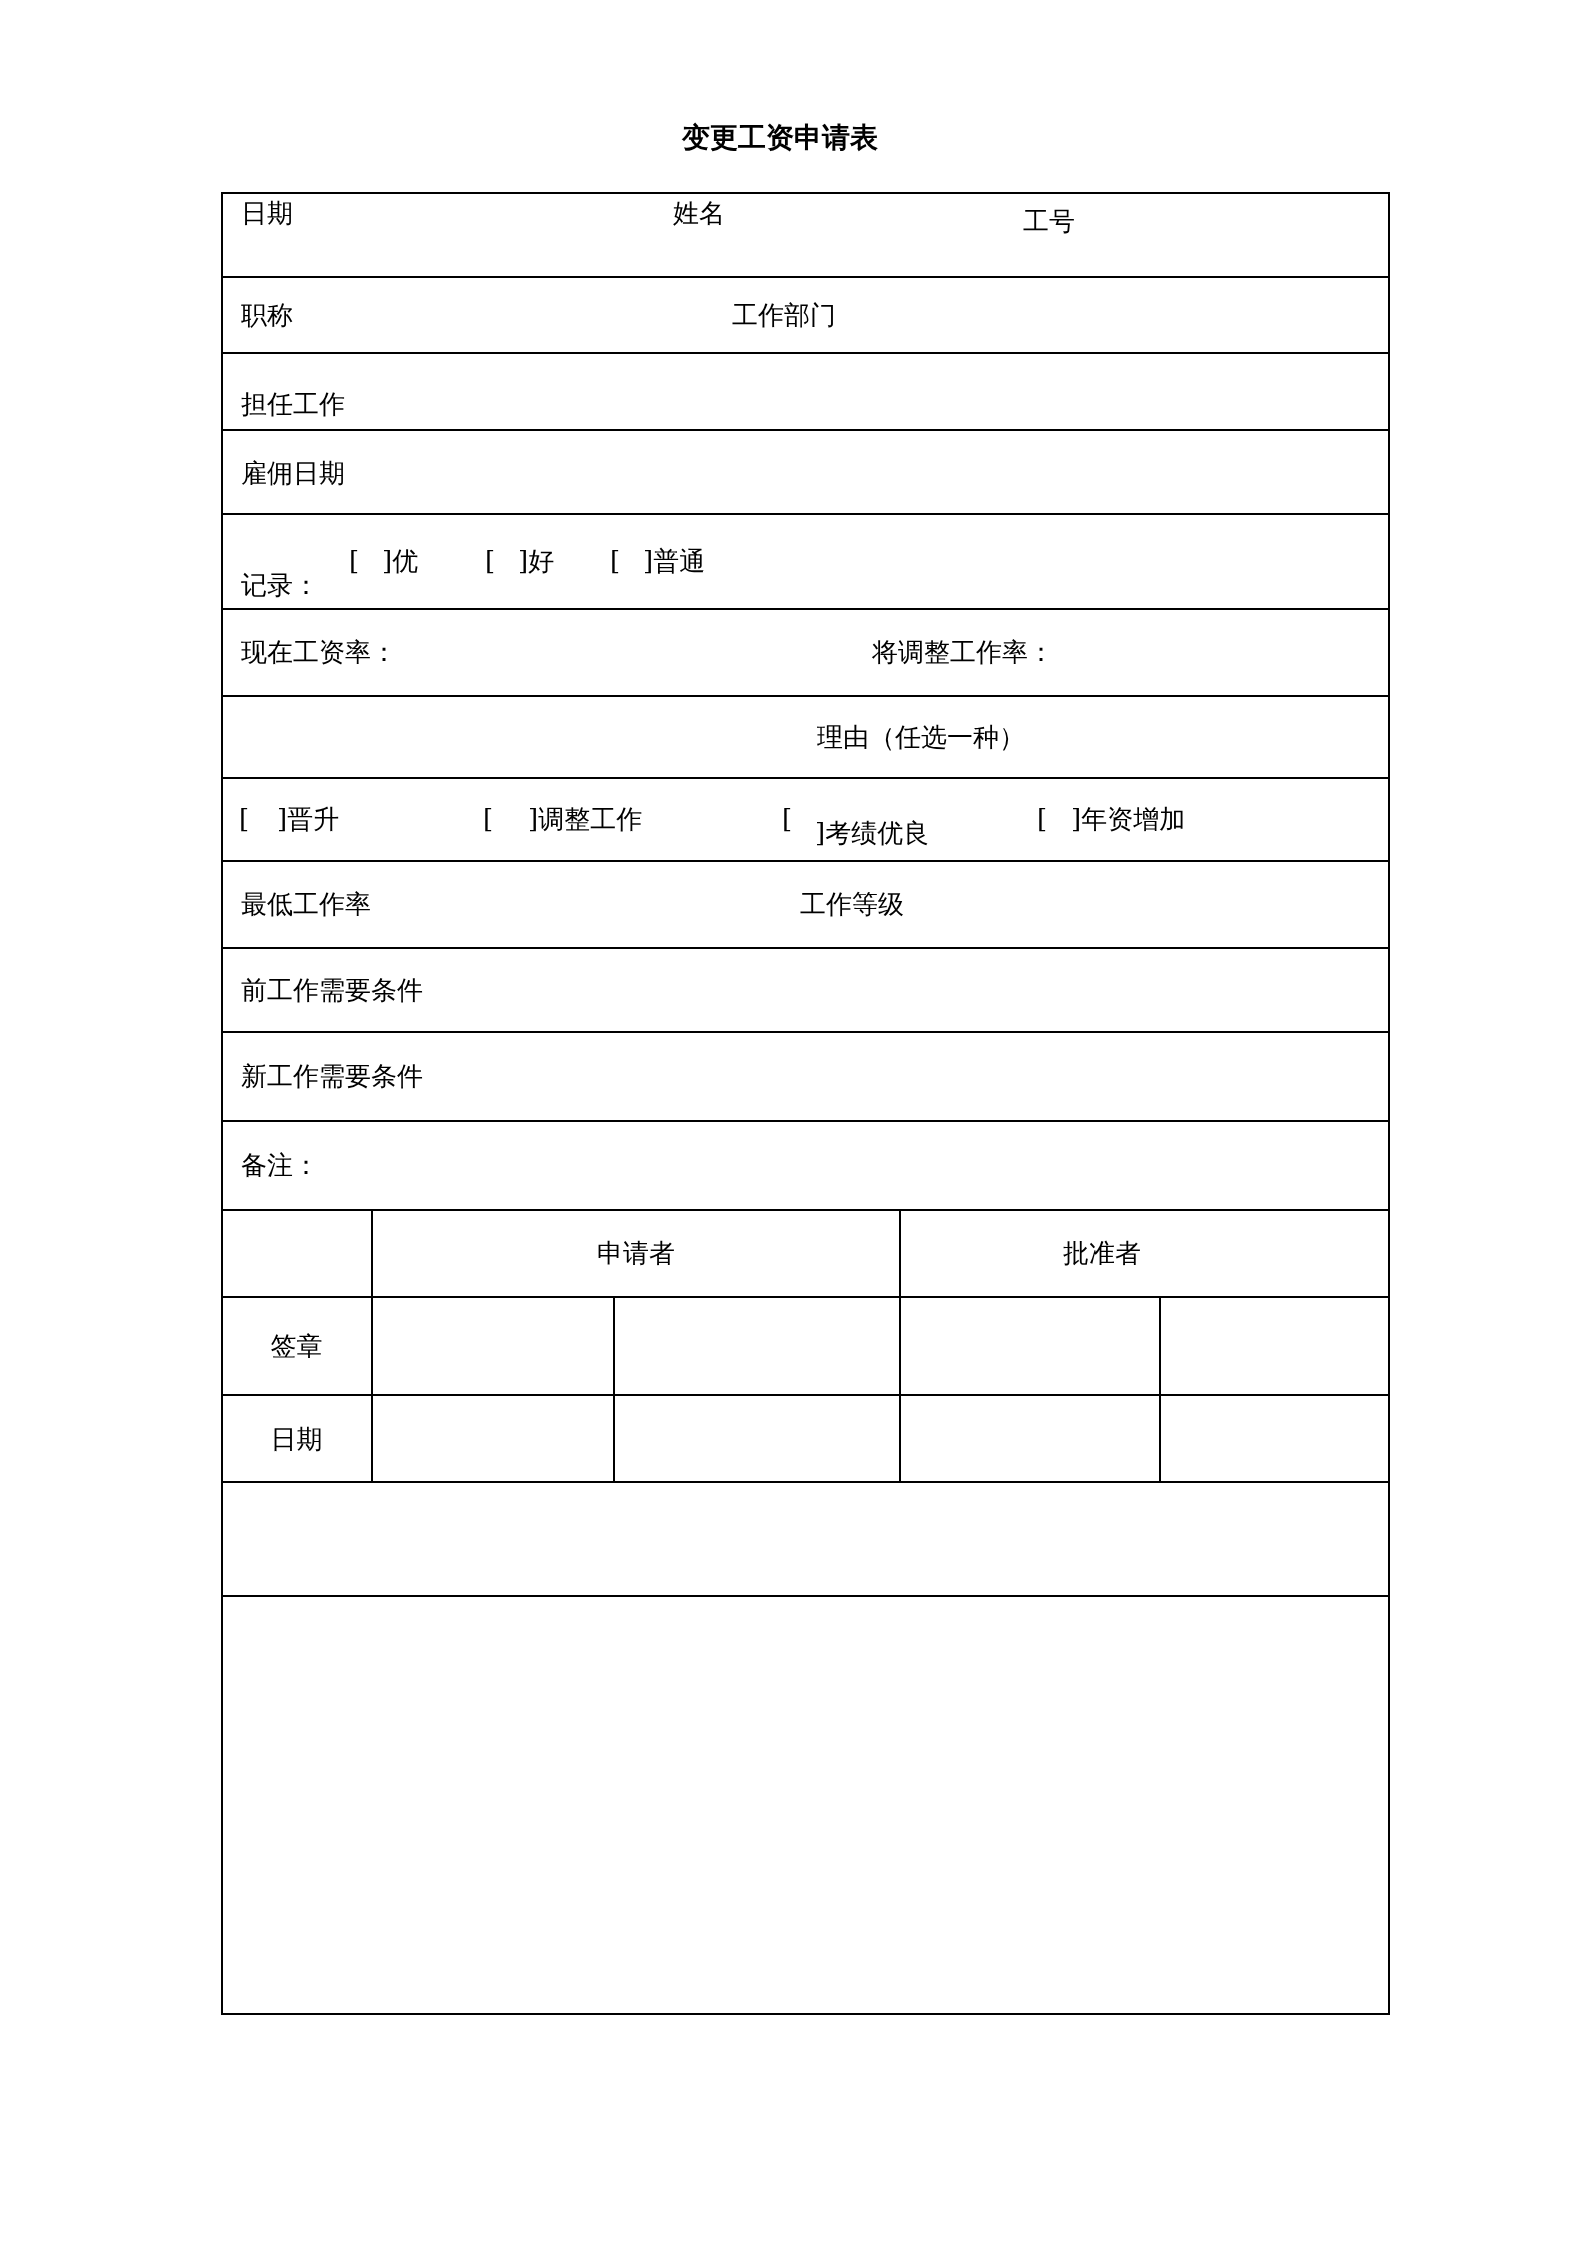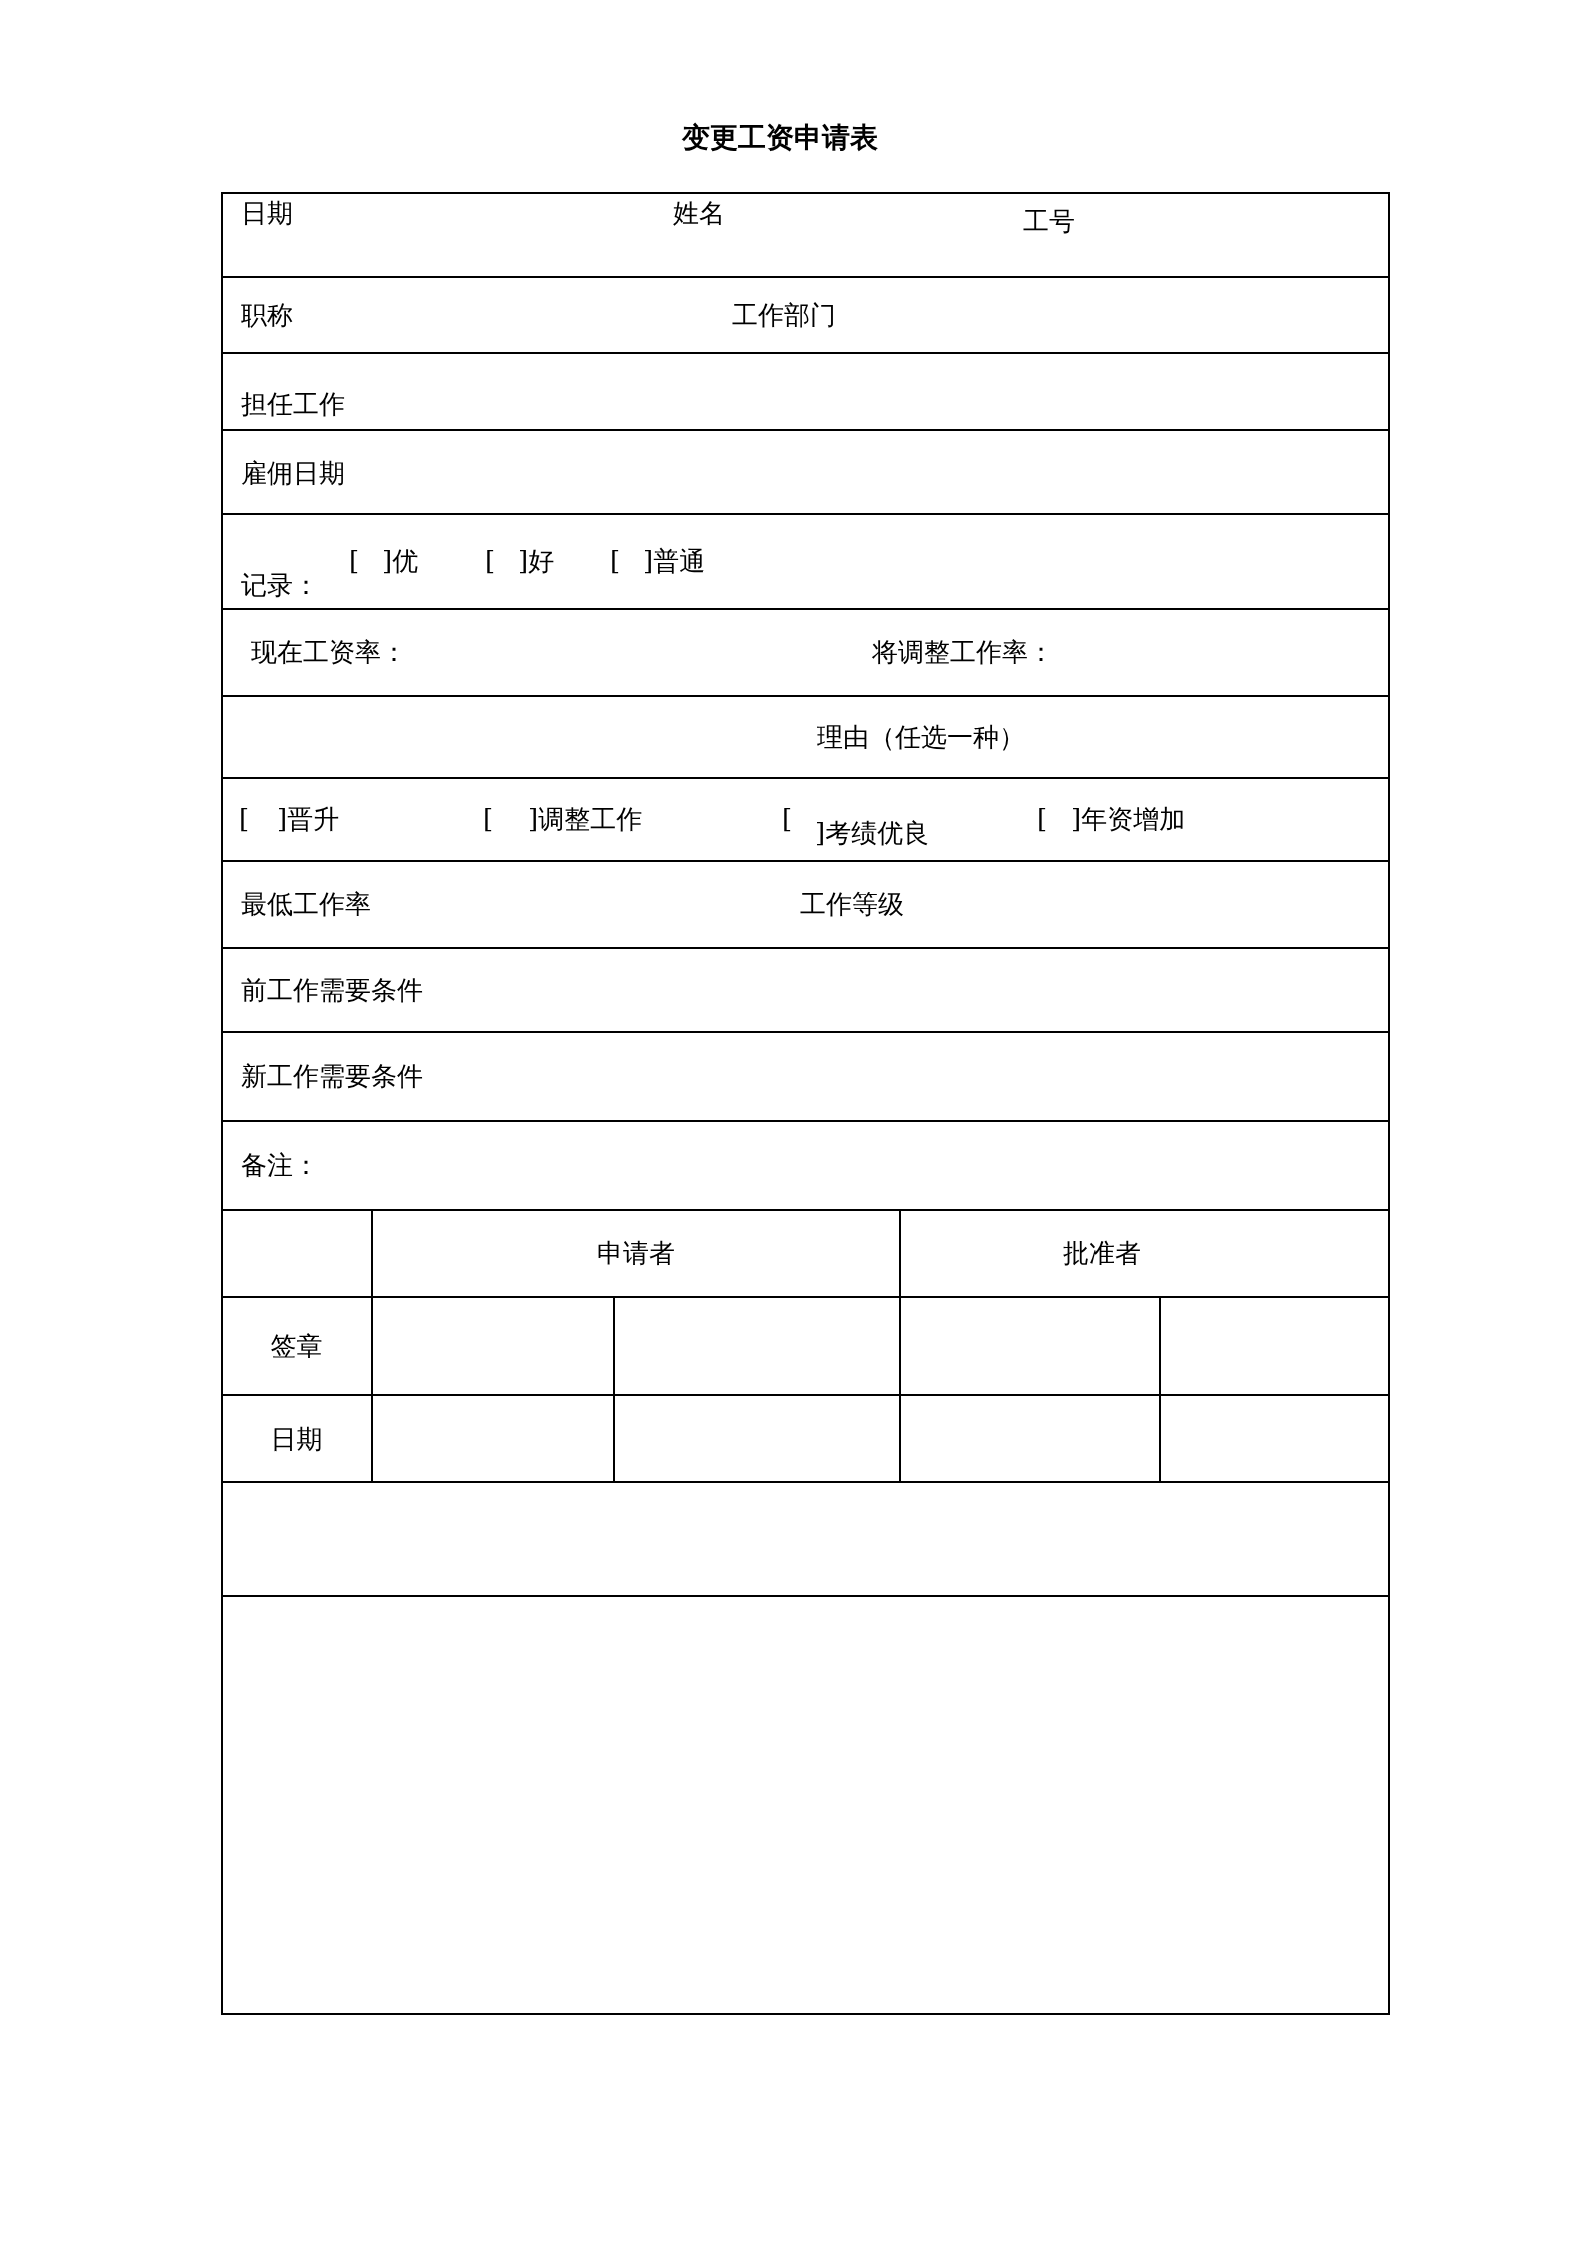--- a/index.html
+++ b/index.html
@@ -71,21 +71,21 @@
     </div>
     <div>
       <div class="t" style="left:485px; top:546px;">[</div>
       <div class="t" style="left:518px; top:546px;">]好</div>
     </div>
     <div>
       <div class="t" style="left:610px; top:546px;">[</div>
       <div class="t" style="left:643px; top:546px;">]普通</div>
     </div>
 
-    <div class="t" style="left:251px; top:637px;">现在工资率：</div>
+    <div class="t" style="left:241px; top:637px;">现在工资率：</div>
     <div class="cell" style="left:400px; top:612px; width:450px; height:80px;"></div>
     <div class="t" style="left:872px; top:637px;">将调整工作率：</div>
     <div class="cell" style="left:1060px; top:612px; width:325px; height:80px;"></div>
 
     <div class="c" style="left:221px; width:1400px; top:722px;">理由（任选一种）</div>
 
     <div>
       <div class="t" style="left:239px; top:804px;">[</div>
       <div class="t" style="left:277px; top:804px;">]晋升</div>
     </div>

